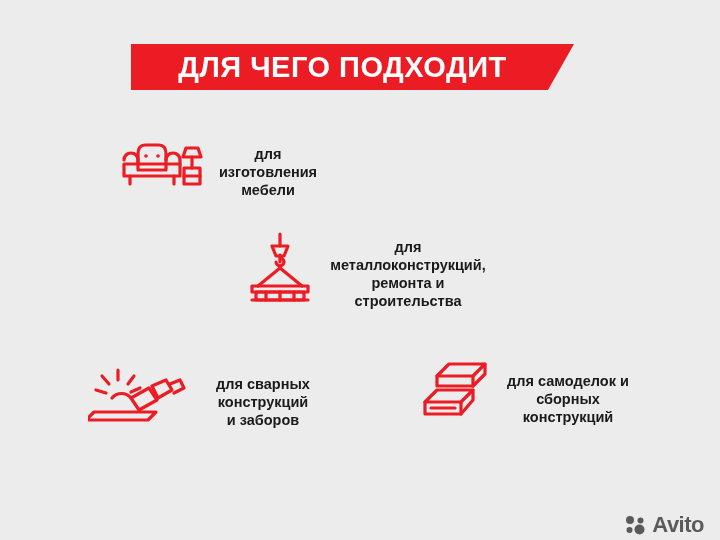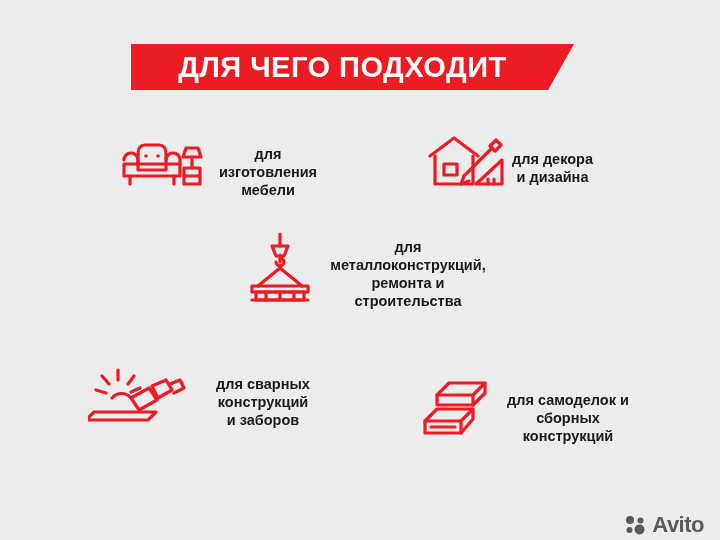--- a/index.html
+++ b/index.html
@@ -69,21 +69,21 @@
     line-height: 1.25;
     text-align: center;
     white-space: pre-line;
     font-family: "Liberation Sans", sans-serif;
   }
 
   #item-furniture { left: 110px; top: 132px; width: 220px; }
   #item-decor     { left: 420px; top: 130px; width: 210px; }
   #item-metal     { left: 232px; top: 228px; width: 256px; }
   #item-welding   { left: 88px;  top: 364px; width: 240px; }
-  #item-diy       { left: 415px; top: 377px; width: 220px; }
+  #item-diy       { left: 415px; top: 358px; width: 220px; }
 
   
   .watermark {
     position: absolute;
     right: 16px;
     bottom: 2px;
     display: flex;
     align-items: center;
     gap: 6px;
   }
@@ -122,40 +122,20 @@
         <path d="M76 16 h12 l3 9 h-18 z"></path>
         <path d="M82 25 v11"></path>
         <path d="M74 36 h16 v16 h-16 z"></path>
         <path d="M74 44 h16"></path>
       </svg>
     </span>
     <span class="caption">для изготовления
 мебели</span>
   </div>
 
-  <div class="item" id="item-decor">
-    <span class="icon">
-      <svg width="92" height="66" viewBox="0 0 92 66" fill="none" stroke="#ec1c24" stroke-width="3.2" stroke-linecap="round" stroke-linejoin="round">
-
-        <path d="M10 26 L34 8 L58 26"></path>
-        <path d="M15 26 v28 h38 v-28"></path>
-        <rect x="24" y="34" width="13" height="11"></rect>
-
-        <path d="M44 46 L72 18"></path>
-        <path d="M70 16 l6-6 5 5 -6 6 z"></path>
-        <path d="M44 46 l-3 8 8-3"></path>
-
-        <path d="M56 54 L82 54 L82 30 z"></path>
-        <path d="M74 54 v-5"></path>
-        <path d="M68 54 v-5"></path>
-      </svg>
-    </span>
-    <span class="caption">для декора
-и дизайна</span>
-  </div>
 
   <div class="item" id="item-metal">
     <span class="icon">
       <svg width="96" height="78" viewBox="0 0 96 78" fill="none" stroke="#ec1c24" stroke-width="3.2" stroke-linecap="round" stroke-linejoin="round">
 
         <path d="M48 4 v12"></path>
         <path d="M40 16 h16 l-4 10 h-8 z"></path>
         <path d="M48 26 v6"></path>
         <path d="M44 32 c0 5 8 5 8 0 0-3-4-4-4-7"></path>
 

